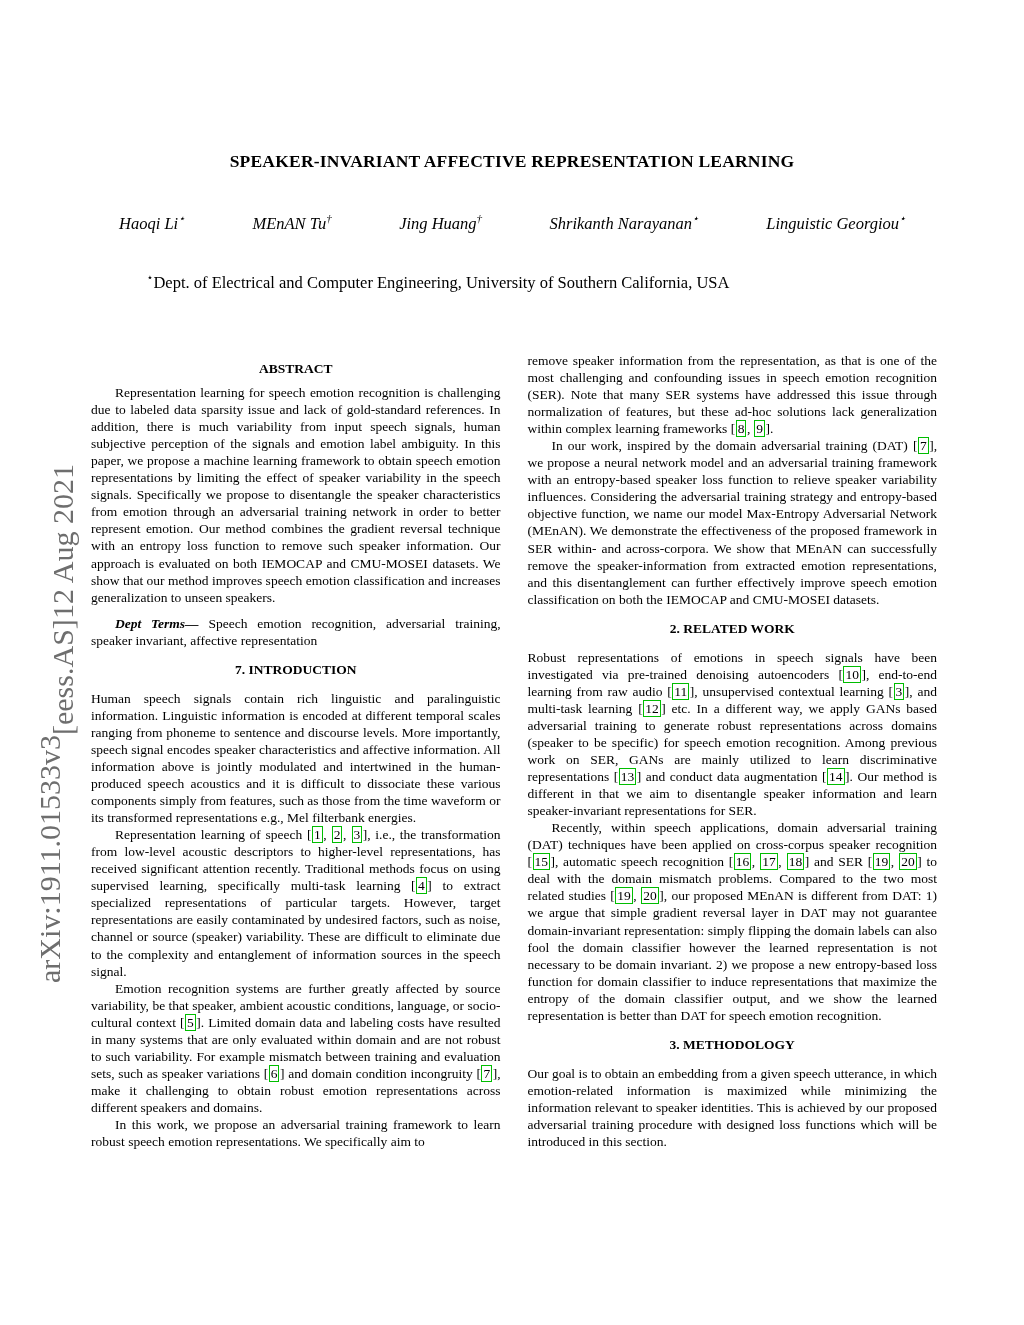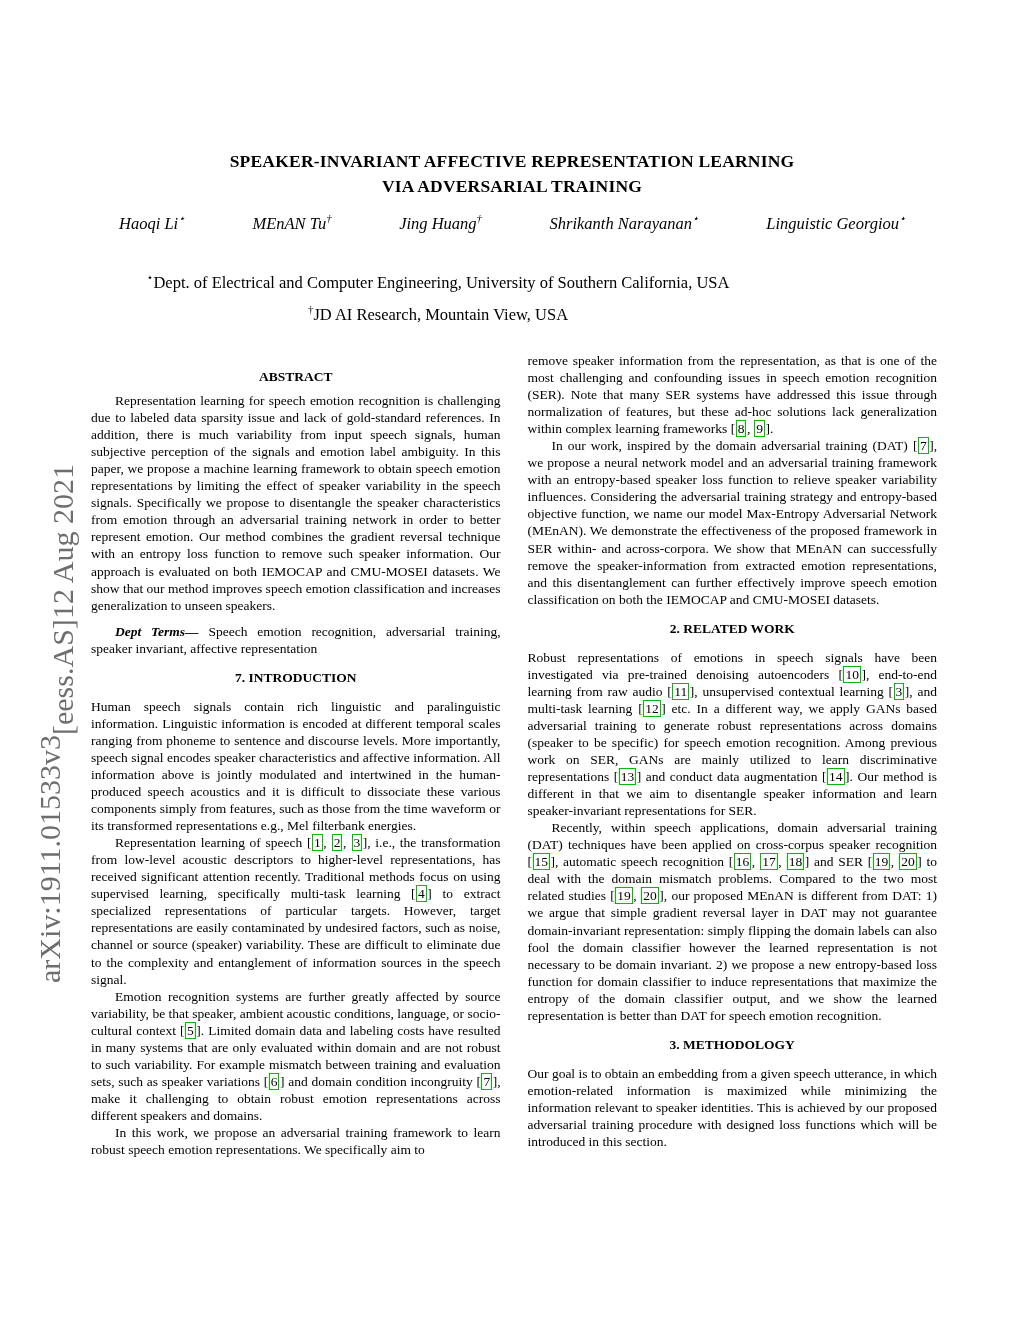--- a/index.html
+++ b/index.html
@@ -78,21 +78,21 @@
   .col {
     width: 409.5px;
     font-size: 13.5px;
     line-height: 17.05px;
   }
   .sec-heading {
     text-align: center;
     font-weight: bold;
     margin: 12px 0 12px 0;
   }
-  .sec-heading.first { margin-top: 16px; margin-bottom: 7px; font-family: Liberation Serif, serif; }
+  .sec-heading.first { margin-top: 8px; margin-bottom: 7px; font-family: Liberation Serif, serif; }
   .para {
     margin: 0;
     text-align: justify;
   }
   .para.indent { text-indent: 24px; }
   .para.spaced { margin-top: 9px; }
   .it  { }
   .bit { font-style: italic; font-weight: bold; }
   .cite {
     border: 1.3px solid var(--cite-green, #00c000);
@@ -105,34 +105,32 @@
 <body>
 
 <div class="watermark">
   <span>arXiv:1911.01533v3</span>
   <span>[eess.AS]</span>
   <span>12 Aug 2021</span>
 </div>
 
 <div class="title-block">
   <div>SPEAKER-INVARIANT AFFECTIVE REPRESENTATION LEARNING</div>
-  <div>VIA ADVERSARIAL TRAINING</div>
 </div>
 
 <div class="authors-row">
   <span class="author"><span>Haoqi Li</span><sup>⋆</sup></span>
   <span class="author"><span>MEnAN Tu</span><sup>†</sup></span>
   <span class="author"><span>Jing Huang</span><sup>†</sup></span>
   <span class="author"><span>Shrikanth Narayanan</span><sup>⋆</sup></span>
   <span class="author"><span>Linguistic Georgiou</span><sup>⋆</sup></span>
 </div>
 
 <div class="affiliations">
   <div><sup>⋆</sup><span>Dept. of Electrical and Computer Engineering, University of Southern California, USA</span></div>
-  <div><sup>†</sup><span>JD AI Research, Mountain View, USA</span></div>
 </div>
 
 <div class="columns">
   <div class="col">
       <div class="sec-heading first">ABSTRACT</div>
       <p class="para indent"><span>Representation learning for speech emotion recognition is challenging due to labeled data sparsity issue and lack of gold-standard references. In addition, there is much variability from input speech signals, human subjective perception of the signals and emotion label ambiguity. In this paper, we propose a machine learning framework to obtain speech emotion representations by limiting the effect of speaker variability in the speech signals. Specifically we propose to disentangle the speaker characteristics from emotion through an adversarial training network in order to better represent emotion. Our method combines the gradient reversal technique with an entropy loss function to remove such speaker information. Our approach is evaluated on both IEMOCAP and CMU-MOSEI datasets. We show that our method improves speech emotion classification and increases generalization to unseen speakers.</span></p>
       <p class="para indent spaced"><span class="bit">Dept Terms—</span><span> Speech emotion recognition, adversarial training, speaker invariant, affective representation</span></p>
       <div class="sec-heading">7.  INTRODUCTION</div>
       <p class="para"><span>Human speech signals contain rich linguistic and paralinguistic information. Linguistic information is encoded at different temporal scales ranging from phoneme to sentence and discourse levels. More importantly, speech signal encodes speaker characteristics and affective information. All information above is jointly modulated and intertwined in the human-produced speech acoustics and it is difficult to dissociate these various components simply from features, such as those from the time waveform or its transformed representations e.g., Mel filterbank energies.</span></p>
       <p class="para indent"><span>Representation learning of speech </span>[<span class="cite">1</span>, <span class="cite">2</span>, <span class="cite">3</span>]<span>, i.e., the transformation from low-level acoustic descriptors to higher-level representations, has received significant attention recently. Traditional methods focus on using supervised learning, specifically multi-task learning </span>[<span class="cite">4</span>]<span> to extract specialized representations of particular targets. However, target representations are easily contaminated by undesired factors, such as noise, channel or source (speaker) variability. These are difficult to eliminate due to the complexity and entanglement of information sources in the speech signal.</span></p>

